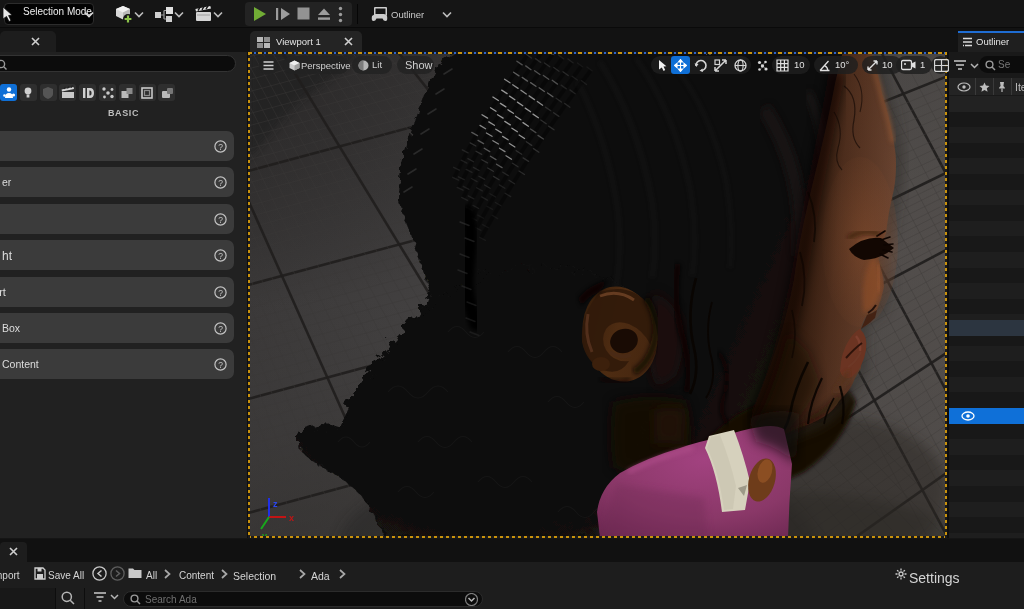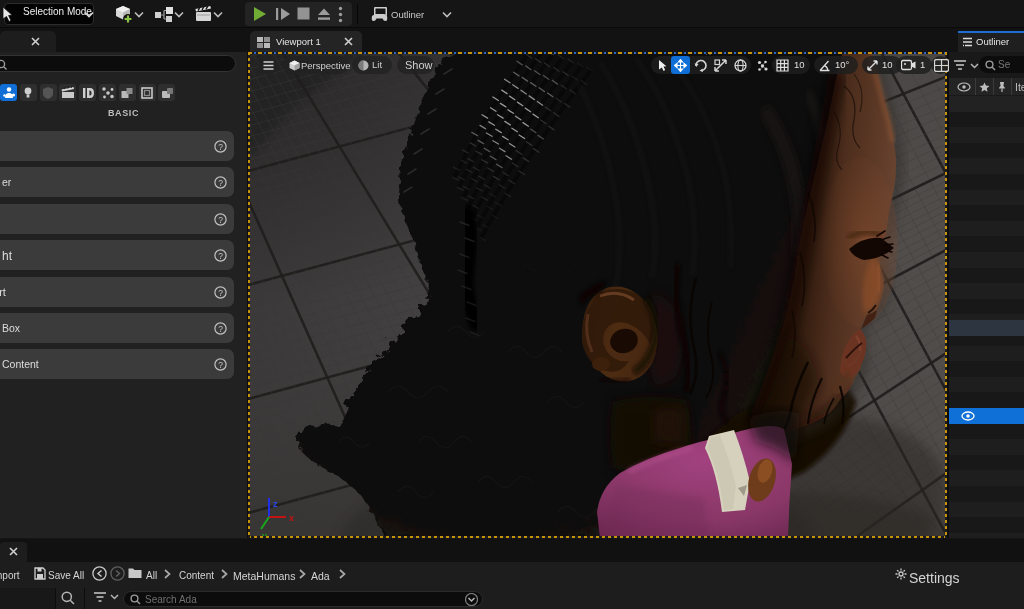--- a/index.html
+++ b/index.html
@@ -903,21 +903,21 @@
       <path d="M0.5,1.5 H5 L6.5,3 H13.5 V11 H0.5 Z" fill="#c9c9c9"></path>
     </svg>
  <div class="abs txt" style="left:146px;top:32px;color:#d4d4d4;font-size:10px">All</div>
  <svg class="abs" style="left:163px;top:31px" width="8" height="10">
       <polyline points="2,1 6.5,5 2,9" fill="none" stroke="#a8a8a8" stroke-width="1.7"></polyline>
     </svg>
  <div class="abs txt" style="left:179px;top:32px;color:#d4d4d4;font-size:10px">Content</div>
  <svg class="abs" style="left:220px;top:31px" width="8" height="10">
       <polyline points="2,1 6.5,5 2,9" fill="none" stroke="#a8a8a8" stroke-width="1.7"></polyline>
     </svg>
- <div class="abs txt" style="left:233px;top:31.5px;color:#d4d4d4;font-size:10.5px">MetaHumans</div>
+ <div class="abs txt" style="left:233px;top:31.5px;color:#d4d4d4;font-size:10.5px">Selection</div>
  <svg class="abs" style="left:298px;top:31px" width="8" height="10">
       <polyline points="2,1 6.5,5 2,9" fill="none" stroke="#a8a8a8" stroke-width="1.7"></polyline>
     </svg>
  <div class="abs txt" style="left:311px;top:31.5px;color:#d4d4d4;font-size:10.5px">Ada</div>
  <svg class="abs" style="left:338px;top:31px" width="8" height="10">
       <polyline points="2,1 6.5,5 2,9" fill="none" stroke="#a8a8a8" stroke-width="1.7"></polyline>
     </svg>
  <svg class="abs" style="left:895px;top:30px" width="12" height="12">
       <circle cx="6" cy="6" r="2" fill="none" stroke="#c9c9c9" stroke-width="1.3"></circle>
       <path d="M6,0.5 V2.5 M6,9.5 V11.5 M0.5,6 H2.5 M9.5,6 H11.5 M2.1,2.1 L3.5,3.5 M8.5,8.5 L9.9,9.9 M2.1,9.9 L3.5,8.5 M8.5,3.5 L9.9,2.1" stroke="#c9c9c9" stroke-width="1.3"></path>

